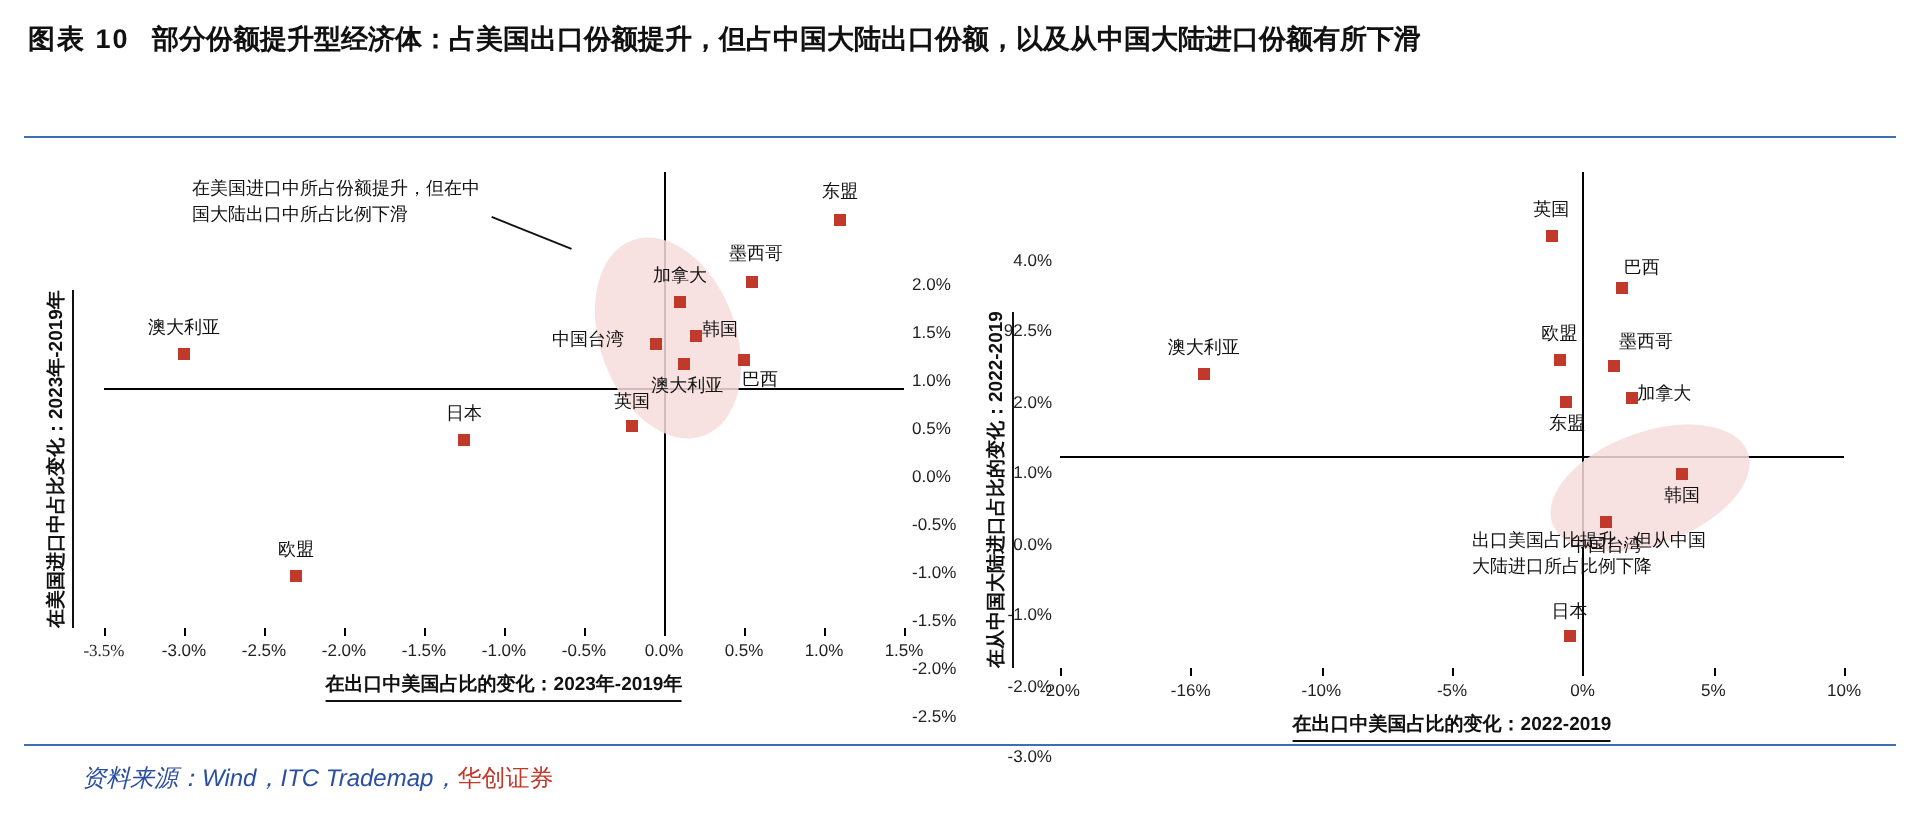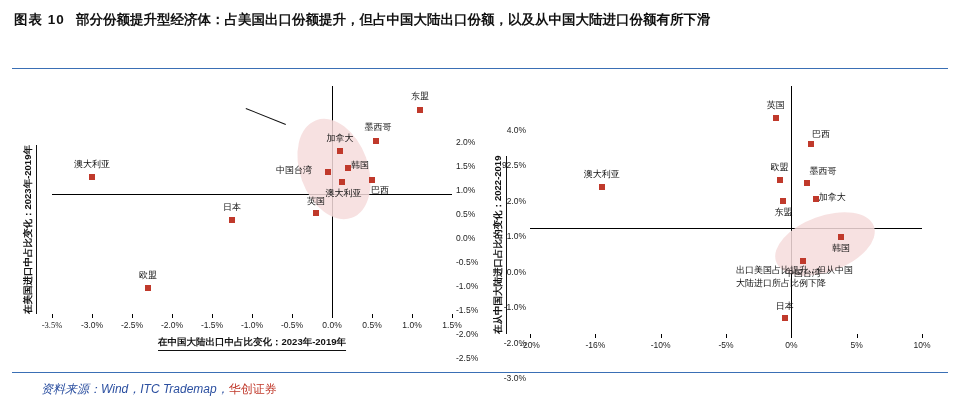--- a/index.html
+++ b/index.html
@@ -97,22 +97,23 @@
       <div class="pt" title="巴西" style="left: 362px; top: 107.6px; background: rgb(192, 57, 43);"></div>
       <div class="lbl" style="left: 370px; top: 117.6px;">巴西</div>
       <div class="pt" title="中国香港" style="left: 82px; top: 105.2px; background: rgb(192, 57, 43);"></div>
       <div class="lbl" style="left: 82px; top: 92.2px;">澳大利亚</div>
       <div class="pt" title="英国" style="left: 306px; top: 141.2px; background: rgb(192, 57, 43);"></div>
       <div class="lbl" style="left: 306px; top: 129.2px;">英国</div>
       <div class="pt" title="日本" style="left: 222px; top: 148.4px; background: rgb(192, 57, 43);"></div>
       <div class="lbl" style="left: 222px; top: 135.4px;">日本</div>
       <div class="pt" title="欧盟" style="left: 138px; top: 215.6px; background: rgb(192, 57, 43);"></div>
       <div class="lbl" style="left: 138px; top: 202.6px;">欧盟</div>
+      <div class="annot" style="left: 86px; top: 16px; width: 150px;">在美国进口中所占份额提升，但在中国大陆出口中所占比例下滑</div>
       <div class="leader" style="left: 236px; top: 36px; width: 43.0813px; transform: rotate(21.8014deg);"></div>
-      <div class="axistitle ul" style="left: 242px; top: 264px; transform: translateX(-50%);">在中国大陆出口中占比变化：2023年-2019年</div>
+      <div class="axistitle ul" style="left: 242px; top: 264px; transform: translateX(-50%);">在出口中美国占比的变化：2023年-2019年</div>
       <div class="axistitle y ul" style="left: 12px; top: 242px;">在美国进口中占比变化：2023年-2019年</div>
     </div>
   <div class="panel right" id="panel1">
       <div class="axisline" style="left: 44px; top: 155.714px; width: 392px; height: 1px;"></div>
       <div class="axisline" style="left: 305.333px; top: 14px; width: 1px; height: 248px;"></div>
       <div class="tick" style="left: 30px; top: 268px; width: 28px; text-align: center;">-20%</div>
       <div class="tickmark" style="left: 44px; top: 262px; width: 1px; height: 4px;"></div>
       <div class="tick" style="left: 95.3333px; top: 268px; width: 28px; text-align: center;">-16%</div>
       <div class="tickmark" style="left: 109.333px; top: 262px; width: 1px; height: 4px;"></div>
       <div class="tick" style="left: 160.667px; top: 268px; width: 28px; text-align: center;">-10%</div>
@@ -148,16 +149,17 @@
       <div class="lbl" style="left: 297.493px; top: 140.143px;">东盟</div>
       <div class="pt" title="加拿大" style="left: 330.16px; top: 127.371px; background: rgb(192, 57, 43);"></div>
       <div class="lbl" style="left: 346.16px; top: 125.371px;">加拿大</div>
       <div class="pt" title="韩国" style="left: 354.987px; top: 164.571px; background: rgb(192, 57, 43);"></div>
       <div class="lbl" style="left: 354.987px; top: 175.571px;">韩国</div>
       <div class="pt" title="中国台湾" style="left: 317.093px; top: 189.371px; background: rgb(192, 57, 43);"></div>
       <div class="lbl" style="left: 317.093px; top: 201.371px;">中国台湾</div>
       <div class="pt" title="日本" style="left: 298.8px; top: 246.057px; background: rgb(192, 57, 43);"></div>
       <div class="lbl" style="left: 298.8px; top: 234.057px;">日本</div>
       <div class="annot" style="left: 250px; top: 192px; width: 118px;">出口美国占比提升，但从中国大陆进口所占比例下降</div>
+      <div class="axistitle ul" style="left: 240px; top: 284px; transform: translateX(-50%);">在出口中美国占比的变化：2022-2019</div>
       <div class="axistitle y ul" style="left: 6px; top: 262px;">在从中国大陆进口占比的变化：2022-2019</div>
     </div>
 
 </div>
 
 </body></html>

